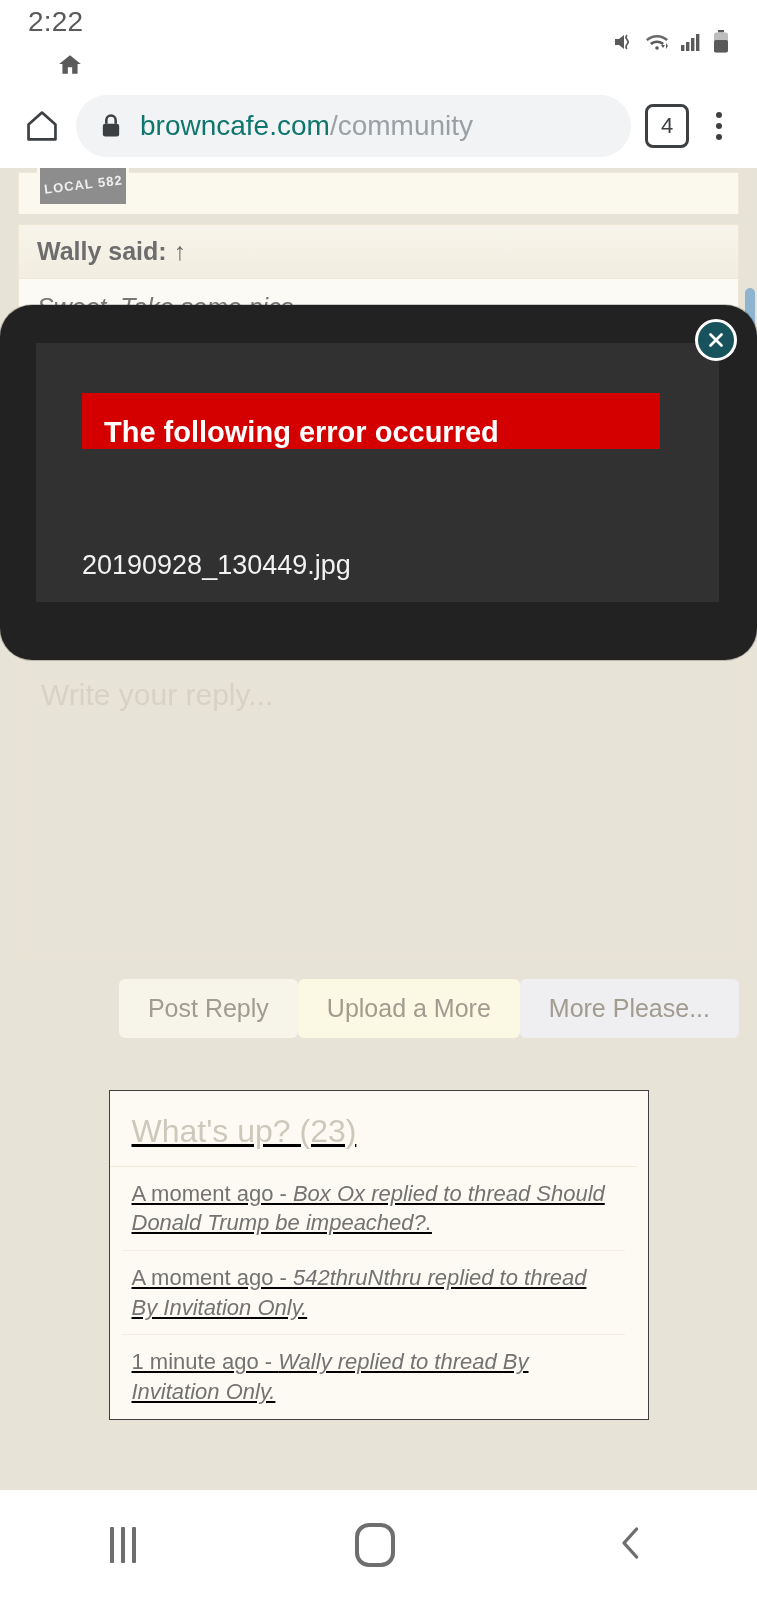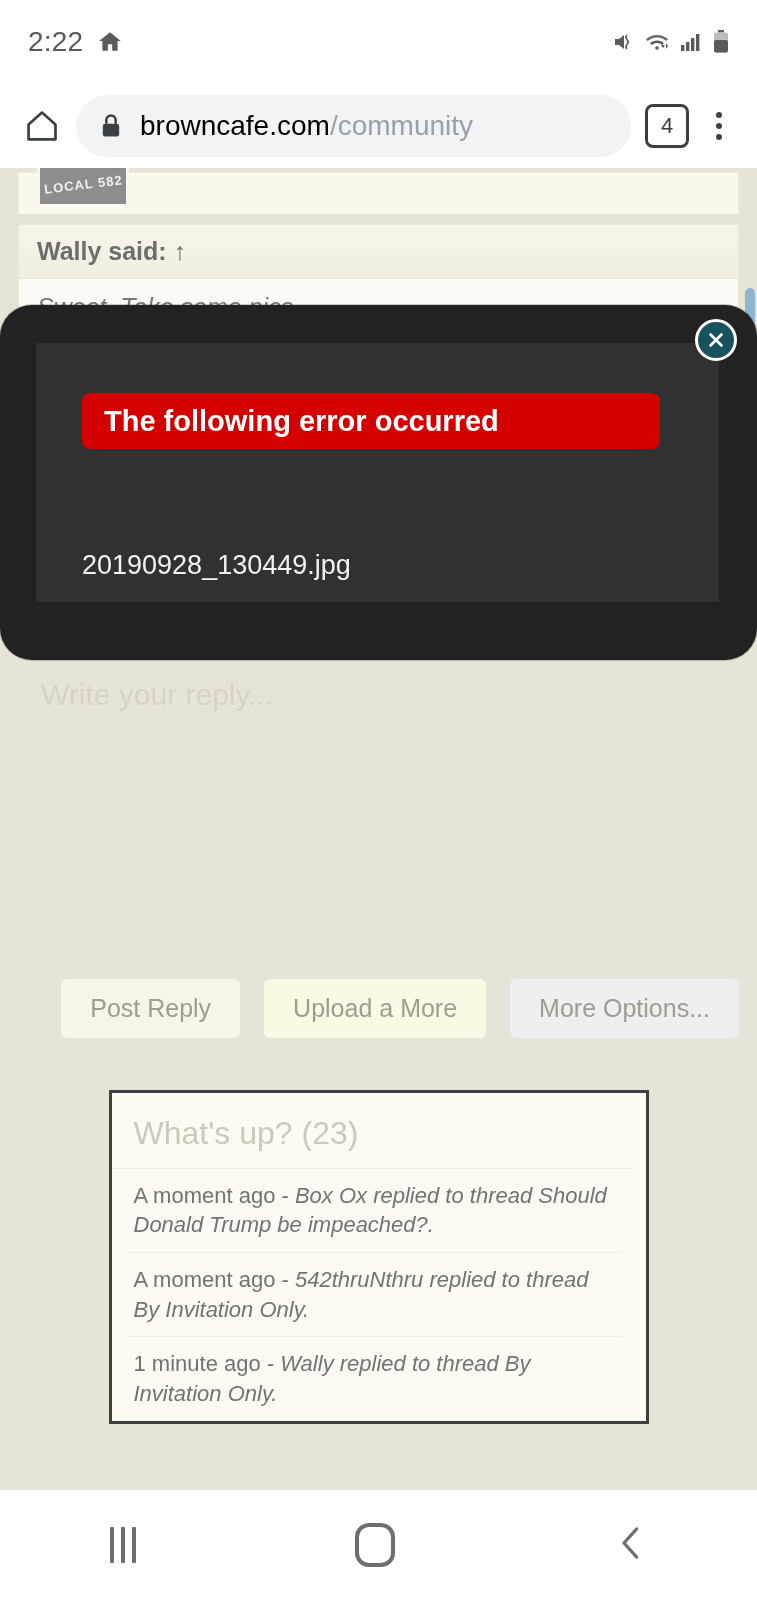--- a/index.html
+++ b/index.html
@@ -10,39 +10,39 @@
     overflow: hidden;
   }
   #root { position: relative; width: 757px; height: 1600px; background:#ffffff; }
 
   
   .statusbar {
     position:absolute; left:0; top:0; width:757px; height:84px;
     background:#ffffff; display:flex; align-items:center; justify-content:space-between;
     padding: 0 28px;
   }
-  .sb-left { display:flex; align-items:center; gap:14px; }
+  .sb-left { display:flex; align-items:flex-end; gap:14px;flex-direction:column; }
   .sb-time { font-size:28px; color:#5a5a5a; letter-spacing:0.2px; }
   .sb-right { display:flex; align-items:center; gap:9px; }
   .icn { display:inline-block; line-height:0; }
 
   
   .urlbar {
     position:absolute; left:0; top:84px; width:757px; height:84px;
     background:#ffffff; display:flex; align-items:center; padding:0 16px; gap:8px;
   }
   .home-btn { width:52px; height:52px; display:flex; align-items:center; justify-content:center; flex:0 0 auto;}
   .omnibox {
     flex:1 1 auto; height:62px; background:#f1f3f4; border-radius:31px;
     display:flex; align-items:center; padding:0 22px; gap:16px; overflow:hidden;
   }
   .omni-text {
     font-size:28px; color:#9aa0a6; white-space:nowrap; overflow:hidden;
   }
-  .omni-text .host { color:#000000;text-align:right; }
+  .omni-text .host { color:#0f766e;text-align:right; }
   .tabcount {
     width:44px; height:44px; border:3px solid #3c4043; border-radius:8px;
     display:flex; align-items:center; justify-content:center;
     font-size:22px; color:#3c4043; font-weight:500; flex:0 0 auto; margin-left:6px;
   }
   .kebab { width:44px; height:44px; display:flex; flex-direction:column; align-items:center;
            justify-content:center; gap:5px; flex:0 0 auto; }
   .kebab i { width:6px; height:6px; border-radius:50%; background:#3c4043; display:block; }
 
   
@@ -110,33 +110,33 @@
     color:#d4d0c6;
   }
   .tb-btn.txt { font-size:28px; color:#cfcbc0; }
   .tb-spacer { flex:1 1 auto; }
 
   .reply-area {
     background:#e8e3d7; min-height:300px; padding:22px 22px;
   }
   .reply-placeholder { font-size:30px; color:#d7d2c4; }
 
-  .btn-row { display:flex; justify-content:flex-end; gap:24px; padding:22px 18px 0 0; }
+  .btn-row { display:flex; justify-content:flex-end; gap:0; padding:22px 18px 0 0; }
   .btn {
     padding:14px 28px; border-radius:6px; font-size:25px; color:#a19c8f;
     border:1px solid transparent;
   }
   .btn.primary { background:#f7f4ea; }
   .btn.upload  { background:#fbf8e4; }
   .btn.more    { background:#efeef0; }
 
   
   .whatsup {
     margin:52px auto 0 auto; width:540px; background:#fcfaf3;
-    border:3px solid #404040; padding:14px 11px 0 0;
+    border:1px solid #404040; padding:14px 11px 0 0;text-decoration:underline;
   }
   .wu-title { font-size:32px; color:#cdc8ba; padding:8px 22px 16px 22px;
               border-bottom:1px solid #f0ebdd; }
   .wu-list { padding:0 12px 0 12px; }
   .wu-item {
     font-size:22px; color:#737373; line-height:1.35;
     padding:12px 10px; border-bottom:1px solid #f3eee1;
   }
   .wu-item:last-child { border-bottom:none; }
   .wu-item .who { font-style:italic; }
@@ -146,21 +146,21 @@
     position:absolute; left:0; top:305px; width:757px; height:355px;
     background:#222222; border-radius:32px; z-index:10;
     box-shadow:0 0 0 1px rgba(0,0,0,.2);
   }
   .overlay-inner {
     position:absolute; left:36px; top:38px; right:38px; bottom:58px;
     background:rgba(255,255,255,0.07);
   }
   .err-banner {
     position:absolute; left:82px; top:88px; width:578px; height:56px;
-    background:#d40000; border-radius:8px; display:flex; align-items:center;
+    background:#d40000; border-radius:0; display:flex; align-items:flex-end;
     padding:0 22px;
   }
   .err-banner span { color:#ffffff; font-size:29px; font-weight:bold; }
   .err-msg {
     position:absolute; left:82px; top:158px; width:580px;
     color:#f2f2f2; font-size:26px; line-height:1.22;
   }
   .err-file {
     position:absolute; left:82px; top:245px;
     color:#f2f2f2; font-size:27px;
@@ -456,21 +456,21 @@
       </div>
 
       <div class="reply-area">
         <span class="reply-placeholder">Write your reply...</span>
       </div>
     </div>
 
     <div class="btn-row">
       <div class="btn primary">Post Reply</div>
       <div class="btn upload">Upload a More</div>
-      <div class="btn more">More Options...</div>
+      <div class="btn more">More Please...</div>
     </div>
 
     <div class="whatsup">
       <div class="wu-title">What's up? (23)</div>
       <div class="wu-list">
         <div class="wu-item">
           <span>A moment ago - </span><span class="who">Box Ox replied to thread Should Donald Trump be impeached?.</span>
         </div>
         <div class="wu-item">
           <span>A moment ago - </span><span class="who">542thruNthru replied to thread By Invitation Only.</span>

